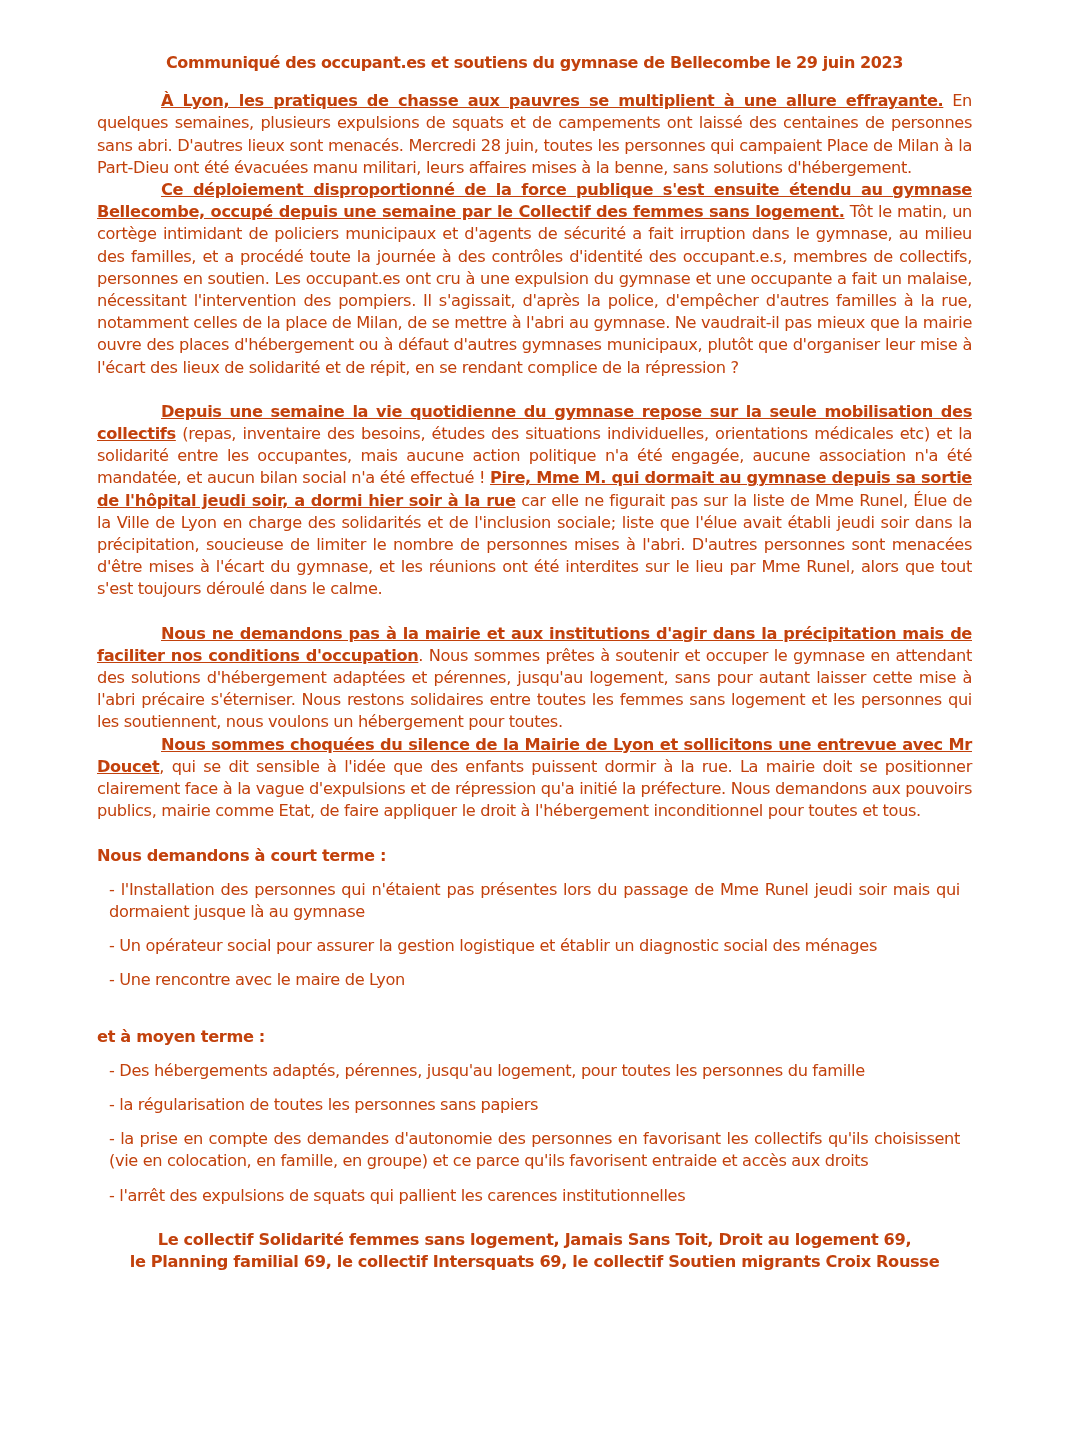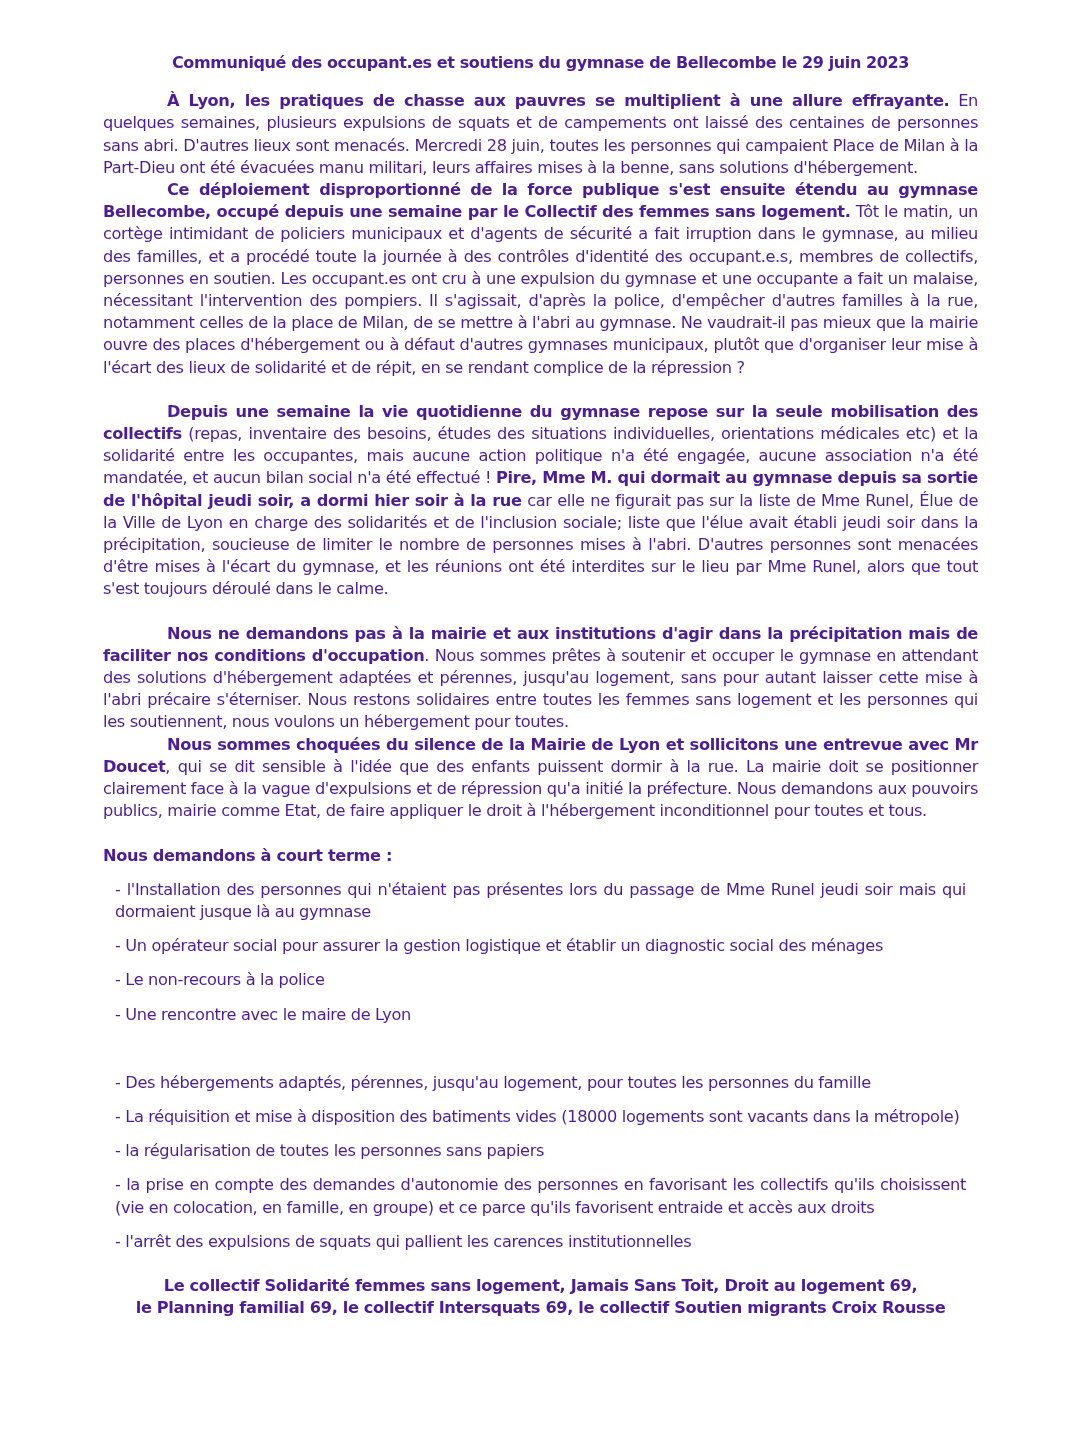--- a/index.html
+++ b/index.html
@@ -1,27 +1,27 @@
 <!DOCTYPE html>
 <html><head>
   <meta charset="utf-8">
   <style>
     html, body { margin: 0; padding: 0; background: #ffffff; }
     body { width: 1080px; height: 1450px; overflow: hidden; position: relative; }
     .page {
-      position: absolute; left: 103px; top: 52px; width: 875px;
+      position: absolute; left: 97px; top: 52px; width: 875px;
       font-family: "DejaVu Sans", sans-serif;
-      font-size: 16.2px; line-height: 22.2px; color: #4c1d95;
+      font-size: 16.2px; line-height: 22.2px; color: #c2410c;
       letter-spacing: -0.35px;
     }
     .title { text-align: center; font-weight: bold; font-size: 16px; margin: 0 0 16px 0; letter-spacing: -0.4px; }
     p { margin: 0; text-align: justify; }
     .indent { text-indent: 64px; }
     .gap { height: 22px; }
-    b { font-weight: bold; }
+    b { font-weight: bold; text-decoration: underline; }
     .heading { font-weight: bold; margin: 0; }
     ul { list-style: none; margin: 0; padding: 0; }
     li { margin: 12px; text-align: justify; }
     .sign { text-align: center; font-weight: bold; margin-top: 22px; }
   </style>
 </head>
 <body>
 
 <div class="page">
   <div class="title">Communiqué des occupant.es et soutiens du gymnase de Bellecombe le 29 juin 2023</div>
@@ -39,29 +39,28 @@
   <p class="indent"><b>Nous ne demandons pas à la mairie et aux institutions d'agir dans la précipitation mais de faciliter nos conditions d'occupation</b><span>. Nous sommes prêtes à soutenir et occuper le gymnase en attendant des solutions d'hébergement adaptées et pérennes, jusqu'au logement, sans pour autant laisser cette mise à l'abri précaire s'éterniser.  Nous restons solidaires entre toutes les femmes sans logement et les personnes qui les soutiennent, nous voulons un hébergement pour toutes.</span></p>
 
   <p class="indent"><b>Nous sommes choquées du silence de la Mairie de Lyon et sollicitons une entrevue avec Mr Doucet</b><span>, qui se dit sensible à l'idée que des enfants puissent dormir à la rue. La mairie doit se positionner clairement face à la vague d'expulsions et de répression qu'a initié la préfecture. Nous demandons aux pouvoirs publics, mairie comme Etat, de faire appliquer le droit à l'hébergement inconditionnel pour toutes et tous.</span></p>
 
   <div class="gap"></div>
 
   <div class="heading">Nous demandons à court terme :</div>
   <ul>
     <li> -   l'Installation des personnes qui n'étaient pas présentes lors du passage de Mme Runel jeudi soir mais qui dormaient jusque là au gymnase</li>
     <li>-   Un opérateur social pour assurer la gestion logistique et établir un diagnostic social des ménages</li>
-    <li>-    Le non-recours à la police</li>
     <li>-    Une rencontre avec le maire de Lyon</li>
   </ul>
 
   <div class="gap"></div>
 
+  <div class="heading">et à moyen terme :</div>
   <ul>
     <li>- Des hébergements adaptés, pérennes, jusqu'au logement, pour toutes les personnes du famille</li>
-    <li>- La réquisition et mise à disposition des batiments vides (18000 logements sont vacants dans la métropole)</li>
     <li>-   la régularisation de toutes les personnes sans papiers</li>
     <li>-   la prise en compte des demandes d'autonomie des personnes en favorisant les collectifs qu'ils choisissent (vie en colocation, en famille, en groupe) et ce parce qu'ils favorisent entraide et accès aux droits</li>
     <li>-   l'arrêt des expulsions de squats qui pallient les carences institutionnelles</li>
   </ul>
 
   <div class="sign">
     <div>Le collectif Solidarité femmes sans logement, Jamais Sans Toit, Droit au logement 69,</div>
     <div>le Planning familial 69, le collectif Intersquats 69, le collectif Soutien migrants Croix Rousse</div>
   </div>
 </div>

